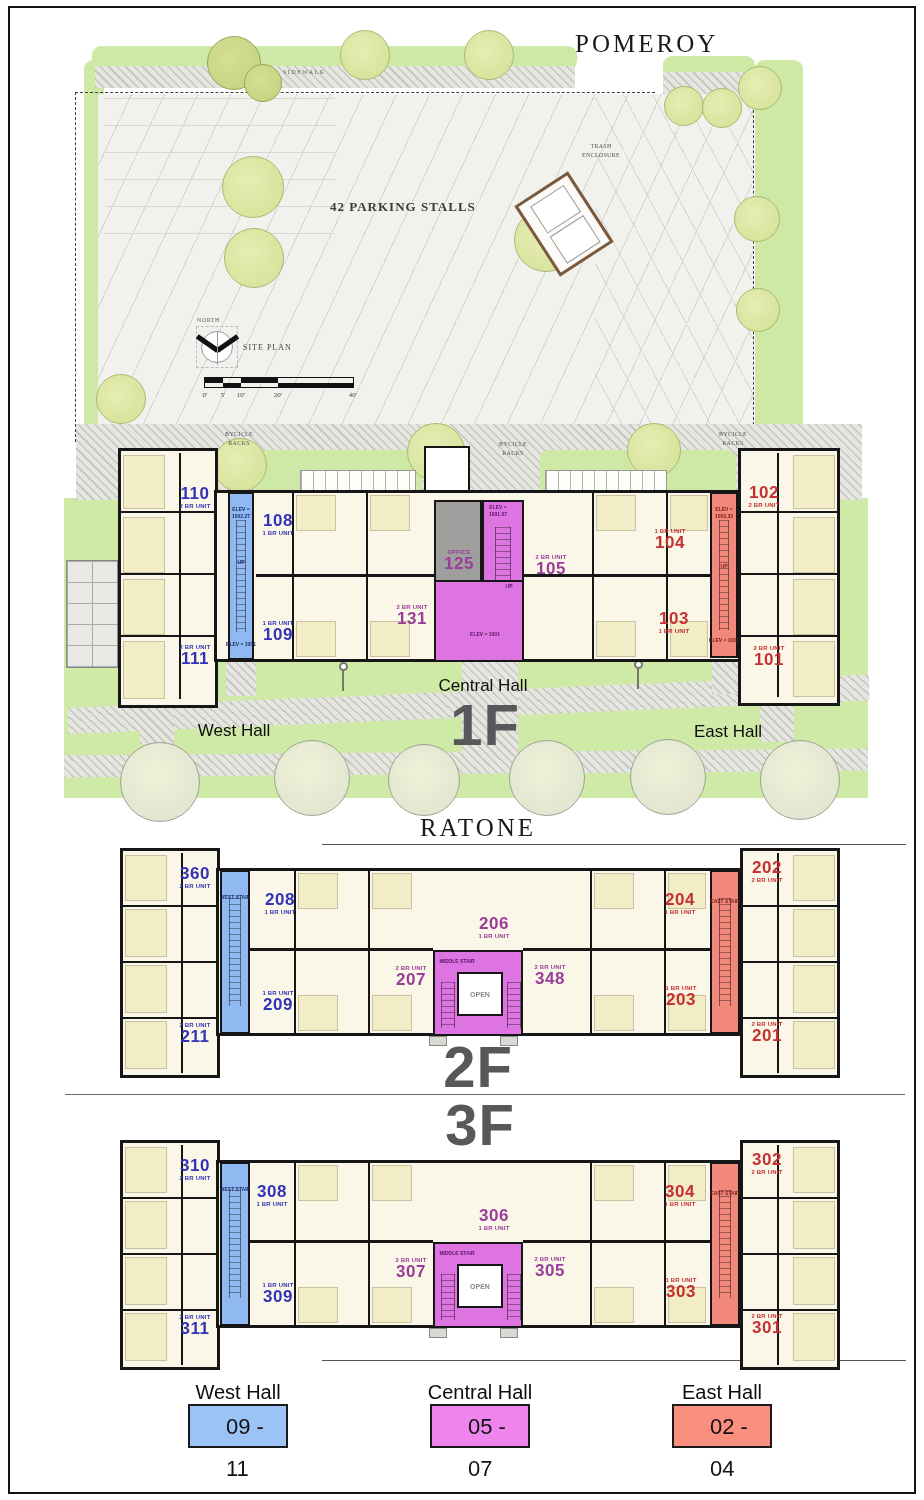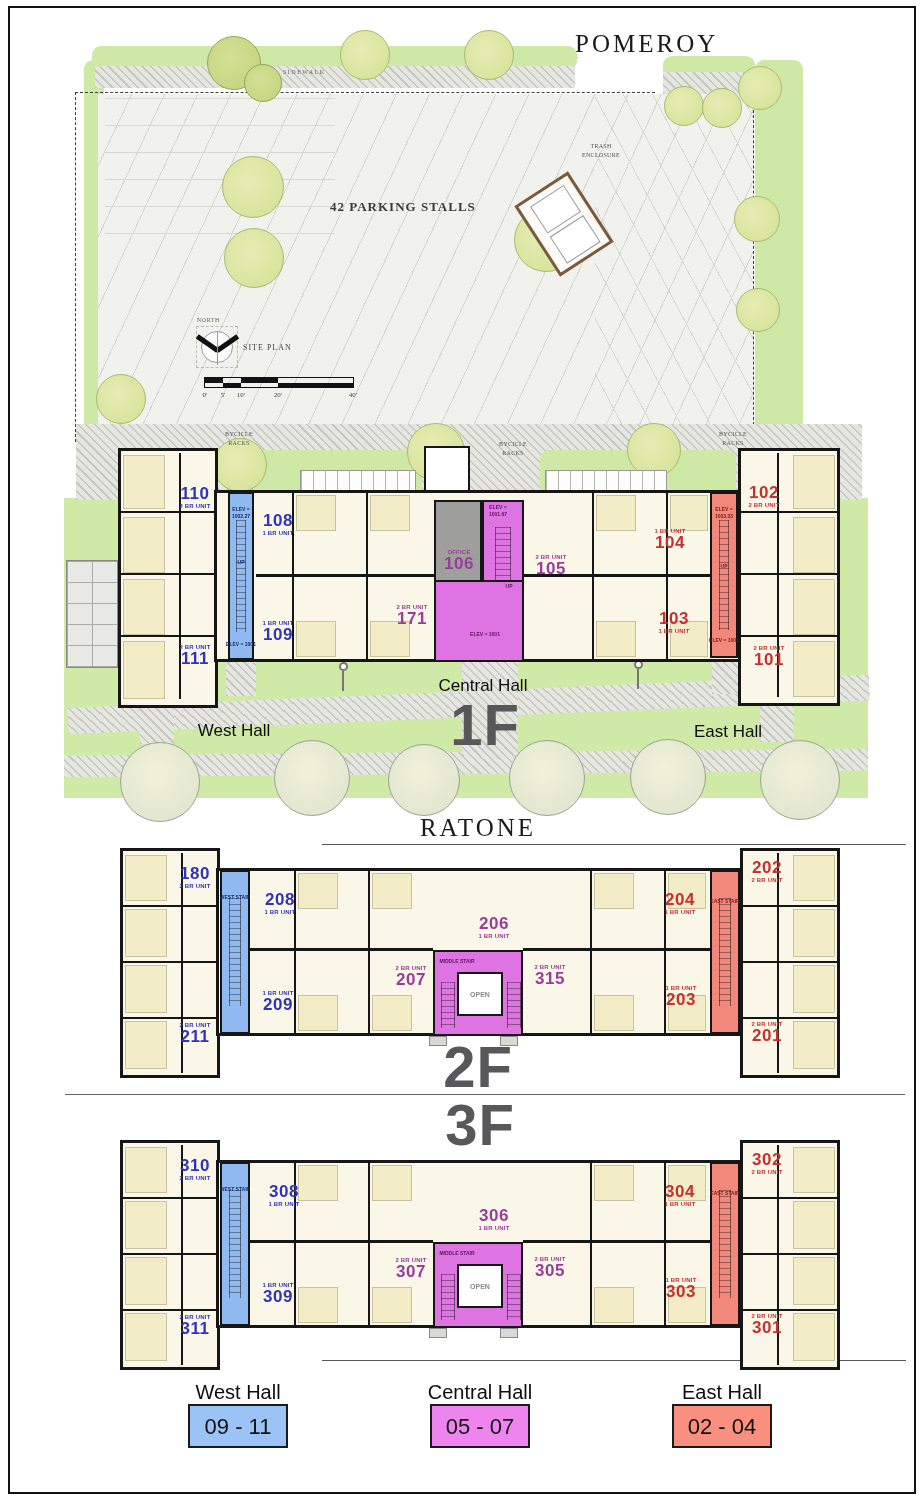--- a/index.html
+++ b/index.html
@@ -56,21 +56,21 @@
   .ulabel{position:absolute;transform:translate(-50%,-50%);text-align:center;line-height:1.05;white-space:nowrap;}
   .ulabel .num{font-size:17px;font-weight:700;letter-spacing:.5px;}
   .ulabel .typ{font-size:6px;font-weight:700;letter-spacing:.2px;}
   .c-blue{color:#3232b8}.c-pur{color:#993d99}.c-red{color:#c53030}
   .stxt{position:absolute;transform:translate(-50%,-50%);font-size:5px;font-weight:700;
         text-align:center;white-space:pre-line;line-height:1.35;}
   .hall{position:absolute;transform:translate(-50%,-50%);font-size:17px;color:#0d0d0d;white-space:nowrap;}
   .bigF{position:absolute;transform:translate(-50%,-50%);font-size:58px;font-weight:700;color:#58585a;letter-spacing:1px;}
   .thinline{border-top:1.5px solid #555;}
   .legend-name{position:absolute;transform:translate(-50%,-50%);font-size:20px;color:#0d0d0d;white-space:nowrap;}
-  .legend-box{position:absolute;border:2px solid #1a1a1a;box-sizing:border-box;text-align:center;font-size:22px;color:#111;}
+  .legend-box{position:absolute;border:2px solid #1a1a1a;box-sizing:border-box;font-size:22px;color:#111;padding-left:36px;}
   .lamp-c{position:absolute;width:9px;height:9px;border:2px solid #78786e;border-radius:50%;background:#fff;box-sizing:border-box;}
   .lamp-s{position:absolute;width:2px;height:20px;background:#78786e;}
   .nbox{position:absolute;border:1px dashed #bbb;box-sizing:border-box;}
   .ncirc{position:absolute;left:4px;top:4px;right:4px;bottom:4px;border:1px solid #999;border-radius:50%;background:#fff;}
   .nbar{position:absolute;width:25px;height:5px;background:#111;}
   .scale-seg{position:absolute;box-sizing:border-box;}
 </style>
 </head>
 <body>
 
@@ -247,25 +247,25 @@
   <div class="ulabel c-blue" style="left:278px;top:632px">
       <div class="typ">1 BR UNIT</div>
       <div class="num">109</div>
     </div>
   <div class="ulabel c-blue" style="left:195px;top:656px">
       <div class="typ">2 BR UNIT</div>
       <div class="num">111</div>
     </div>
   <div class="ulabel c-pur" style="left:459px;top:561px">
       <div class="typ">OFFICE</div>
-      <div class="num">106</div>
+      <div class="num">125</div>
     </div>
   <div class="ulabel c-pur" style="left:412px;top:616px">
       <div class="typ">2 BR UNIT</div>
-      <div class="num">171</div>
+      <div class="num">131</div>
     </div>
   <div class="ulabel c-pur" style="left:551px;top:566px">
       <div class="typ">2 BR UNIT</div>
       <div class="num">105</div>
     </div>
   <div class="ulabel c-red" style="left:670px;top:540px">
       <div class="typ">1 BR UNIT</div>
       <div class="num">104</div>
     </div>
   <div class="ulabel c-red" style="left:674px;top:622px">
@@ -346,21 +346,21 @@
   <div class="abs openbox" style="left:457px;top:972px;width:46px;height:44px"></div>
   <div class="abs stub" style="left:429px;top:1036px;width:18px;height:10px"></div>
   <div class="abs stub" style="left:500px;top:1036px;width:18px;height:10px"></div>
 
   <div class="stxt" style="left:235px;top:897px;color:#1b2a66">WEST STAIR</div>
   <div class="stxt" style="left:457px;top:961px;color:#5a1560">MIDDLE STAIR</div>
   <div class="stxt" style="left:725px;top:901px;color:#7a1d14">EAST STAIR</div>
   <div class="stxt" style="left:480px;top:995px;color:#888;font-size:7px">OPEN</div>
 
   <div class="ulabel c-blue" style="left:195px;top:877px">
-      <div class="num">180</div>
+      <div class="num">360</div>
       <div class="typ">2 BR UNIT</div>
     </div>
   <div class="ulabel c-blue" style="left:280px;top:903px">
       <div class="num">208</div>
       <div class="typ">1 BR UNIT</div>
     </div>
   <div class="ulabel c-blue" style="left:278px;top:1002px">
       <div class="typ">1 BR UNIT</div>
       <div class="num">209</div>
     </div>
@@ -371,21 +371,21 @@
   <div class="ulabel c-pur" style="left:494px;top:927px">
       <div class="num">206</div>
       <div class="typ">1 BR UNIT</div>
     </div>
   <div class="ulabel c-pur" style="left:411px;top:977px">
       <div class="typ">2 BR UNIT</div>
       <div class="num">207</div>
     </div>
   <div class="ulabel c-pur" style="left:550px;top:976px">
       <div class="typ">2 BR UNIT</div>
-      <div class="num">315</div>
+      <div class="num">348</div>
     </div>
   <div class="ulabel c-red" style="left:680px;top:903px">
       <div class="num">204</div>
       <div class="typ">1 BR UNIT</div>
     </div>
   <div class="ulabel c-red" style="left:681px;top:997px">
       <div class="typ">1 BR UNIT</div>
       <div class="num">203</div>
     </div>
   <div class="ulabel c-red" style="left:767px;top:871px">
@@ -453,21 +453,21 @@
 
   <div class="stxt" style="left:235px;top:1189px;color:#1b2a66">WEST STAIR</div>
   <div class="stxt" style="left:457px;top:1253px;color:#5a1560">MIDDLE STAIR</div>
   <div class="stxt" style="left:725px;top:1193px;color:#7a1d14">EAST STAIR</div>
   <div class="stxt" style="left:480px;top:1287px;color:#888;font-size:7px">OPEN</div>
 
   <div class="ulabel c-blue" style="left:195px;top:1169px">
       <div class="num">310</div>
       <div class="typ">2 BR UNIT</div>
     </div>
-  <div class="ulabel c-blue" style="left:284px;top:1195px">
+  <div class="ulabel c-blue" style="left:272px;top:1195px">
       <div class="num">308</div>
       <div class="typ">1 BR UNIT</div>
     </div>
   <div class="ulabel c-blue" style="left:278px;top:1294px">
       <div class="typ">1 BR UNIT</div>
       <div class="num">309</div>
     </div>
   <div class="ulabel c-blue" style="left:195px;top:1326px">
       <div class="typ">2 BR UNIT</div>
       <div class="num">311</div>

